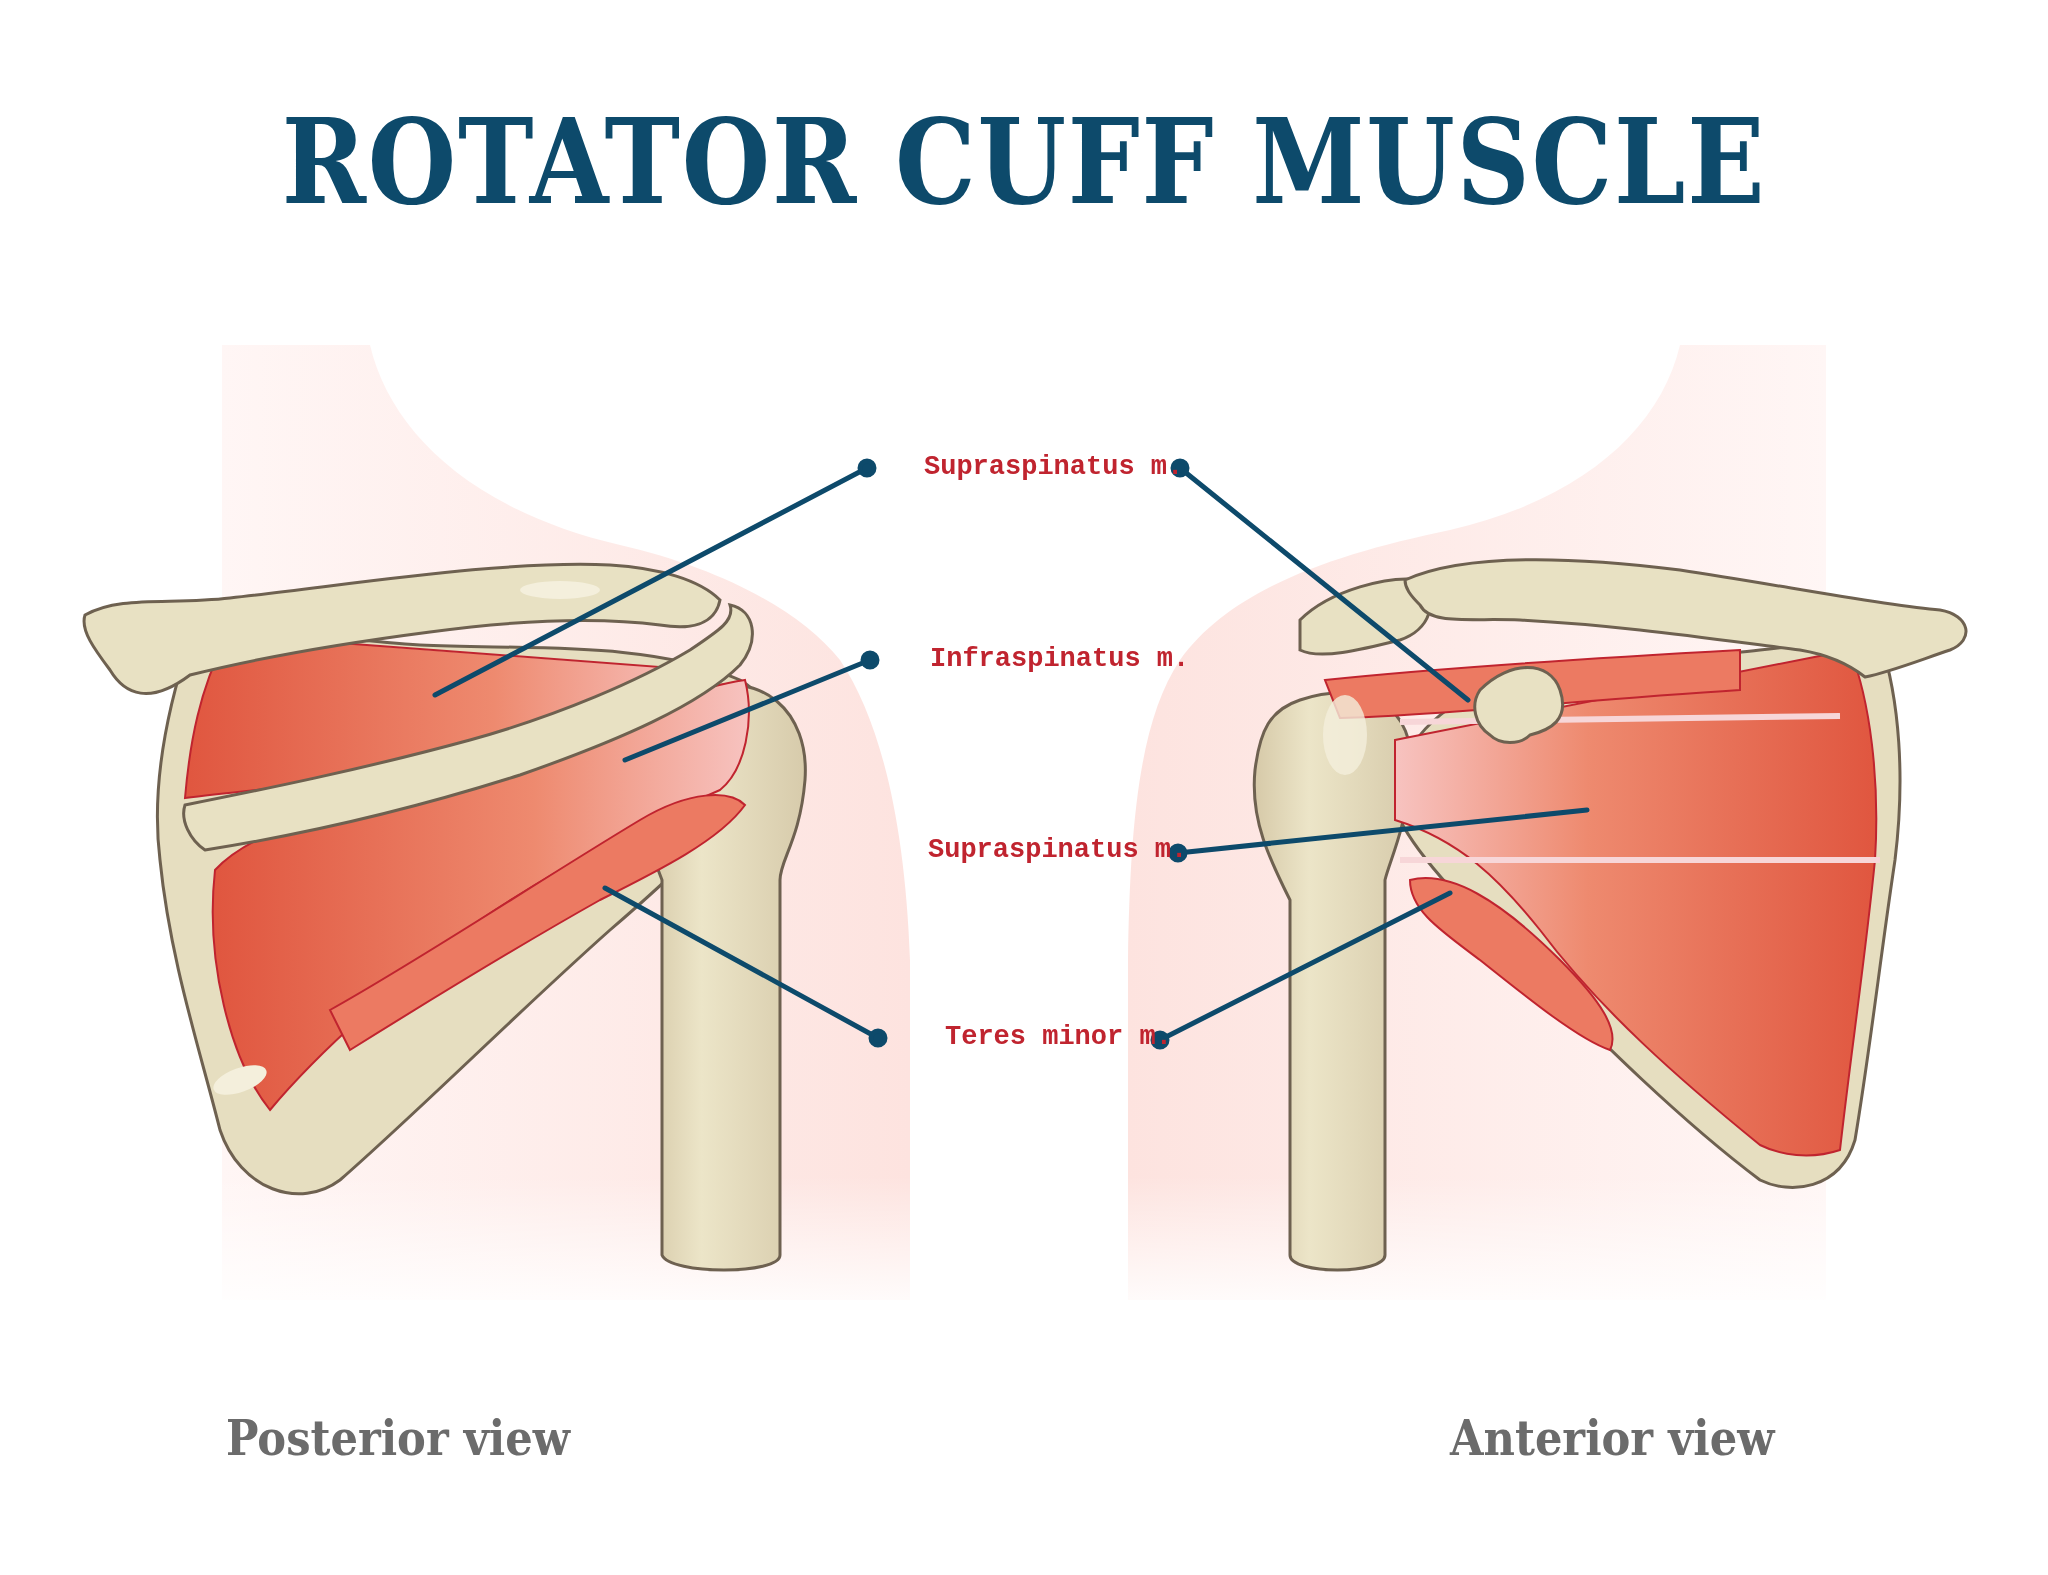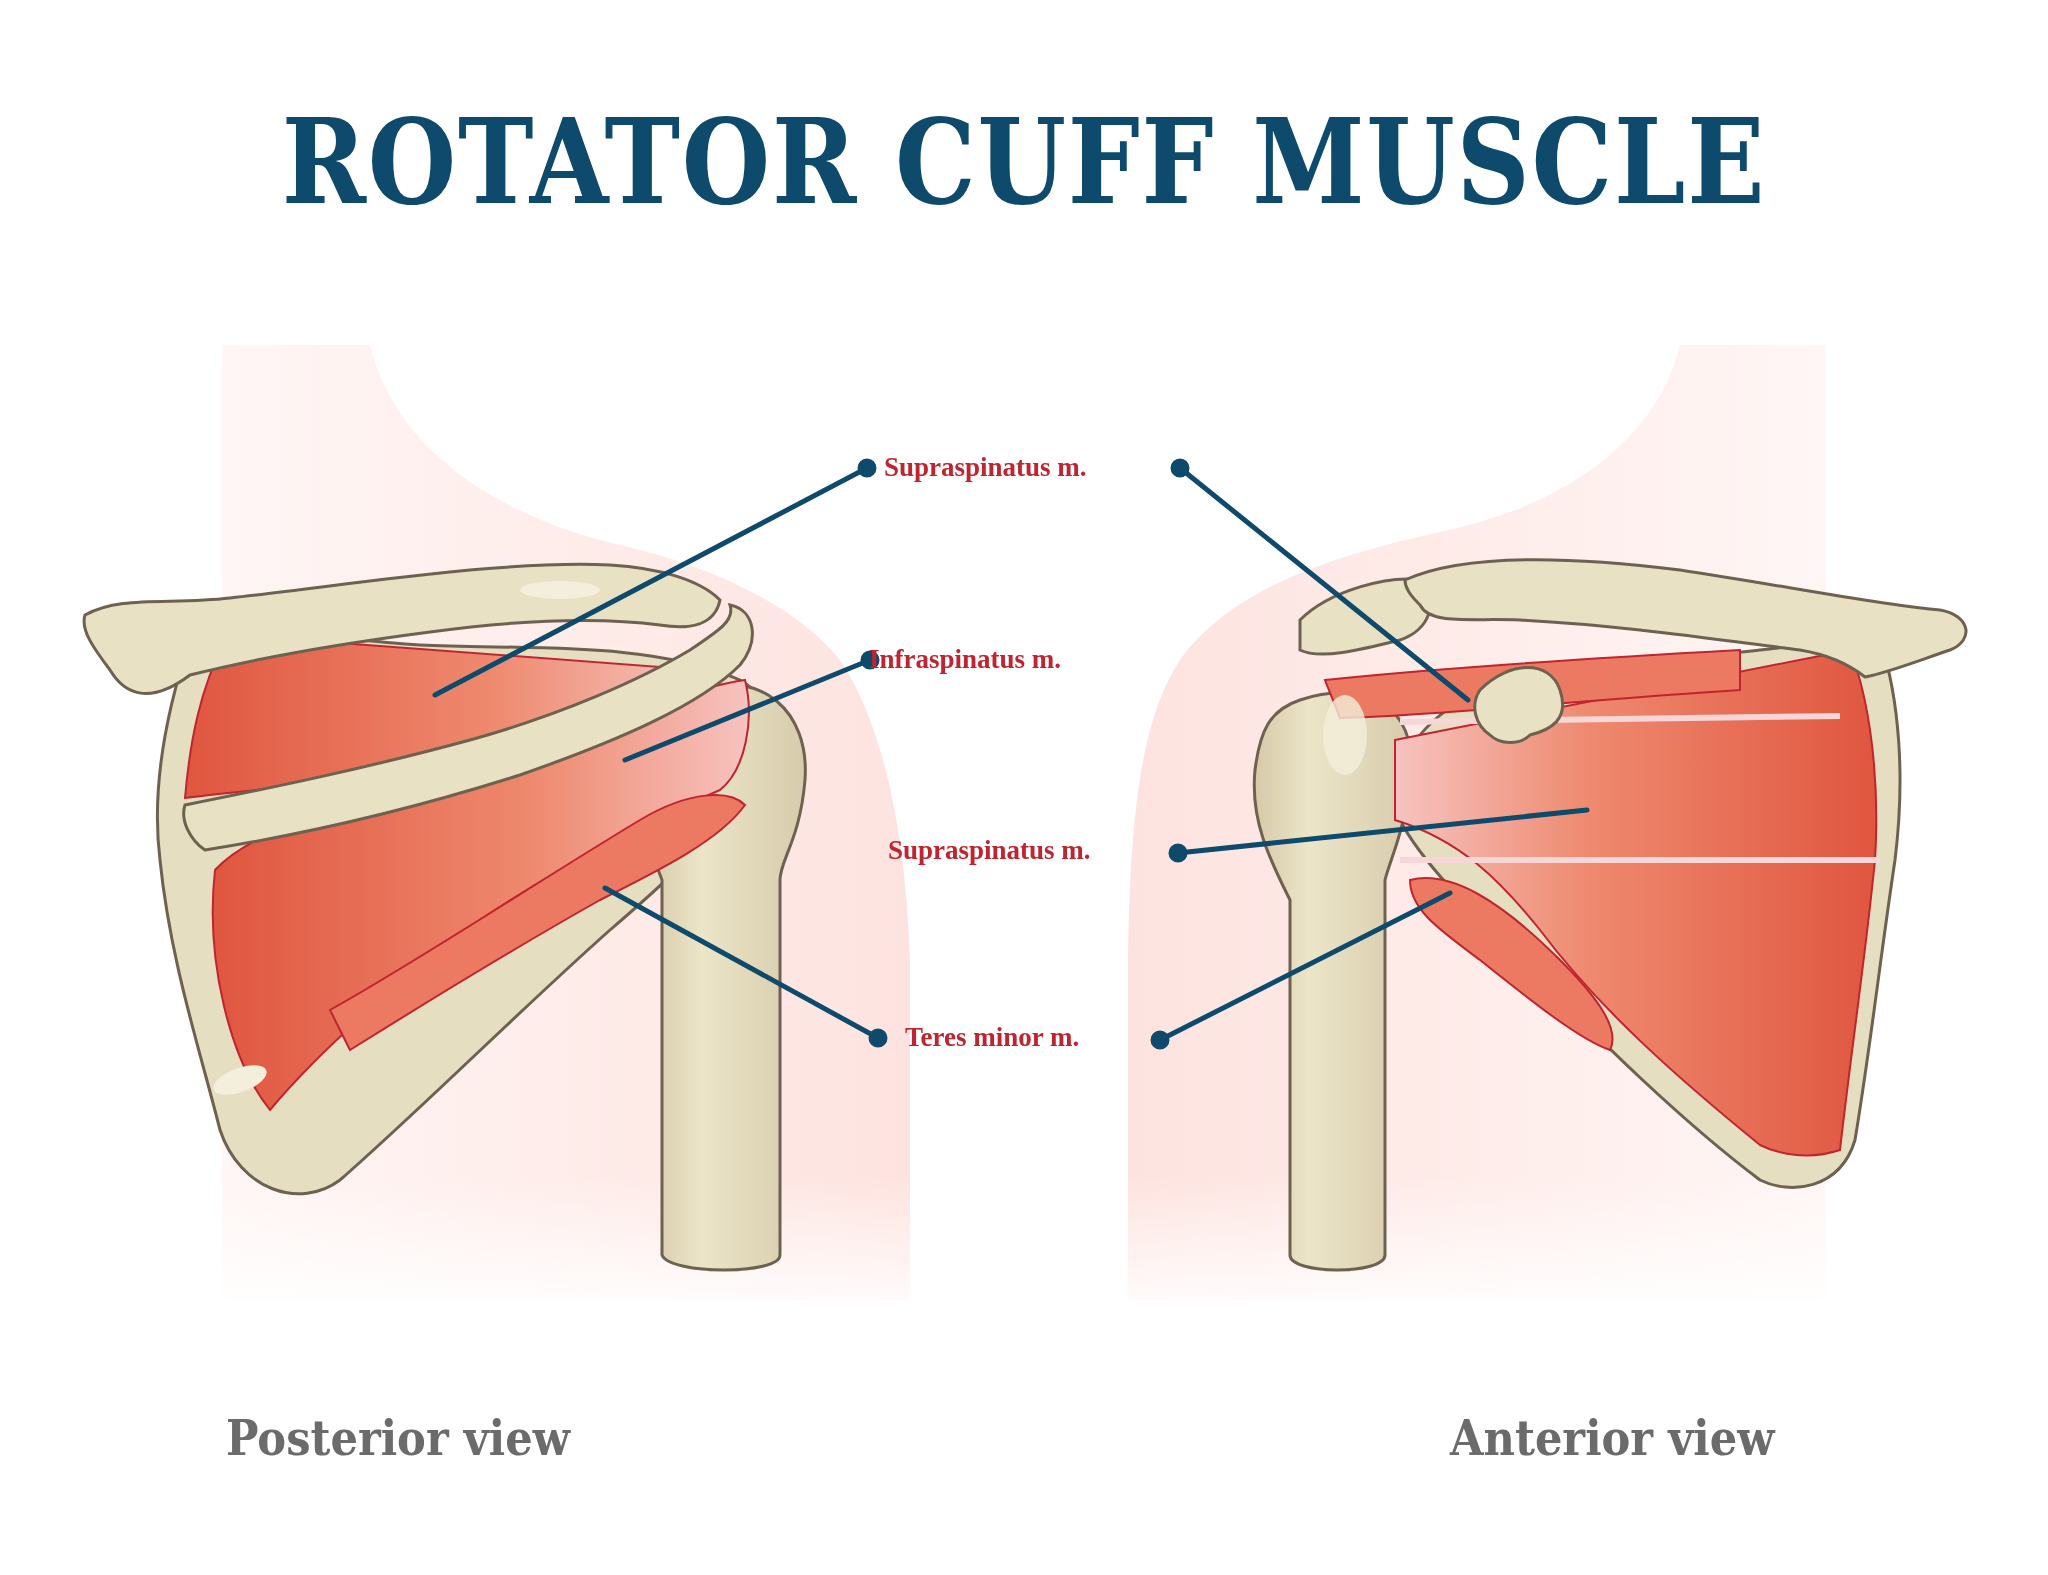--- a/index.html
+++ b/index.html
@@ -2,22 +2,22 @@
 <html><head>
 <meta charset="utf-8">
 <style>
   html, body { margin: 0; padding: 0; background: #ffffff; }
   body { width: 2048px; height: 1575px; position: relative; overflow: hidden;
          font-family: "DejaVu Serif", serif; }
   .title { position: absolute; left: 0; top: 92px; width: 2048px; text-align: center;
            font-family: "DejaVu Serif", serif; font-weight: bold; font-size: 118px;
            letter-spacing: 2px; color: #0d4a6b; transform: scaleX(0.86); transform-origin: 50% 50%; }
   .art { position: absolute; left: 0; top: 0; width: 2048px; height: 1575px; }
-  .label { position: absolute; font-family: Liberation Serif, serif; font-weight: bold;
-           font-size: 27px; color: #c0242f; white-space: nowrap; }
+  .label { position: absolute; font-family: Liberation Mono, monospace; font-weight: bold;
+           font-size: 27px; color: #c0242f; white-space: nowrap; margin-left: 40px; }
   .view { position: absolute; font-family: "DejaVu Serif", serif; font-weight: bold;
           font-size: 48px; color: #6b6b6b; white-space: nowrap; transform: scaleX(0.9); transform-origin: 0 50%; }
 </style>
 </head>
 <body>
 
 <div class="title">ROTATOR CUFF MUSCLE</div>
 
 <svg class="art" viewBox="0 0 2048 1575">
   <defs>
@@ -108,18 +108,18 @@
     <line x1="1178" y1="853" x2="1587" y2="810"></line>
     <circle cx="1178" cy="853" r="7"></circle>
     <line x1="878" y1="1038" x2="605" y2="888"></line>
     <circle cx="878" cy="1038" r="7"></circle>
     <line x1="1160" y1="1040" x2="1450" y2="893"></line>
     <circle cx="1160" cy="1040" r="7"></circle>
   </g>
 </svg>
 
 <div class="label" style="left:884px; top:452px;">Supraspinatus m.</div>
-<div class="label" style="left:869px; top:644px;">Infraspinatus m.</div>
+<div class="label" style="left:890px; top:644px;">Infraspinatus m.</div>
 <div class="label" style="left:888px; top:835px;">Supraspinatus m.</div>
 <div class="label" style="left:905px; top:1022px;">Teres minor m.</div>
 
 <div class="view" style="left:226px; top:1410px;">Posterior view</div>
 <div class="view" style="left:1450px; top:1410px;">Anterior view</div>
 
 </body></html>

